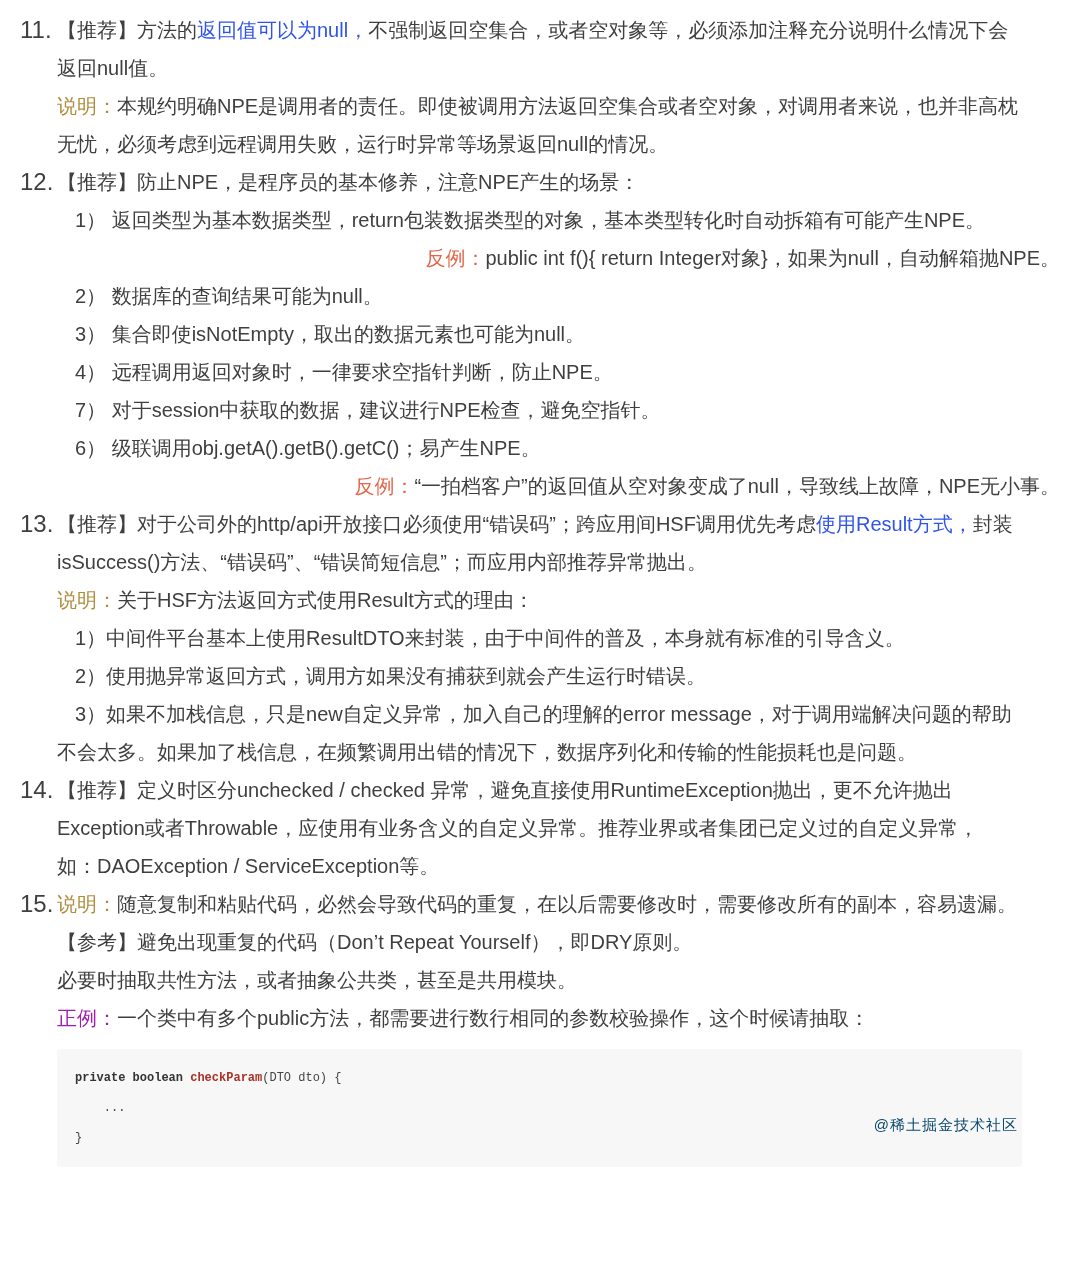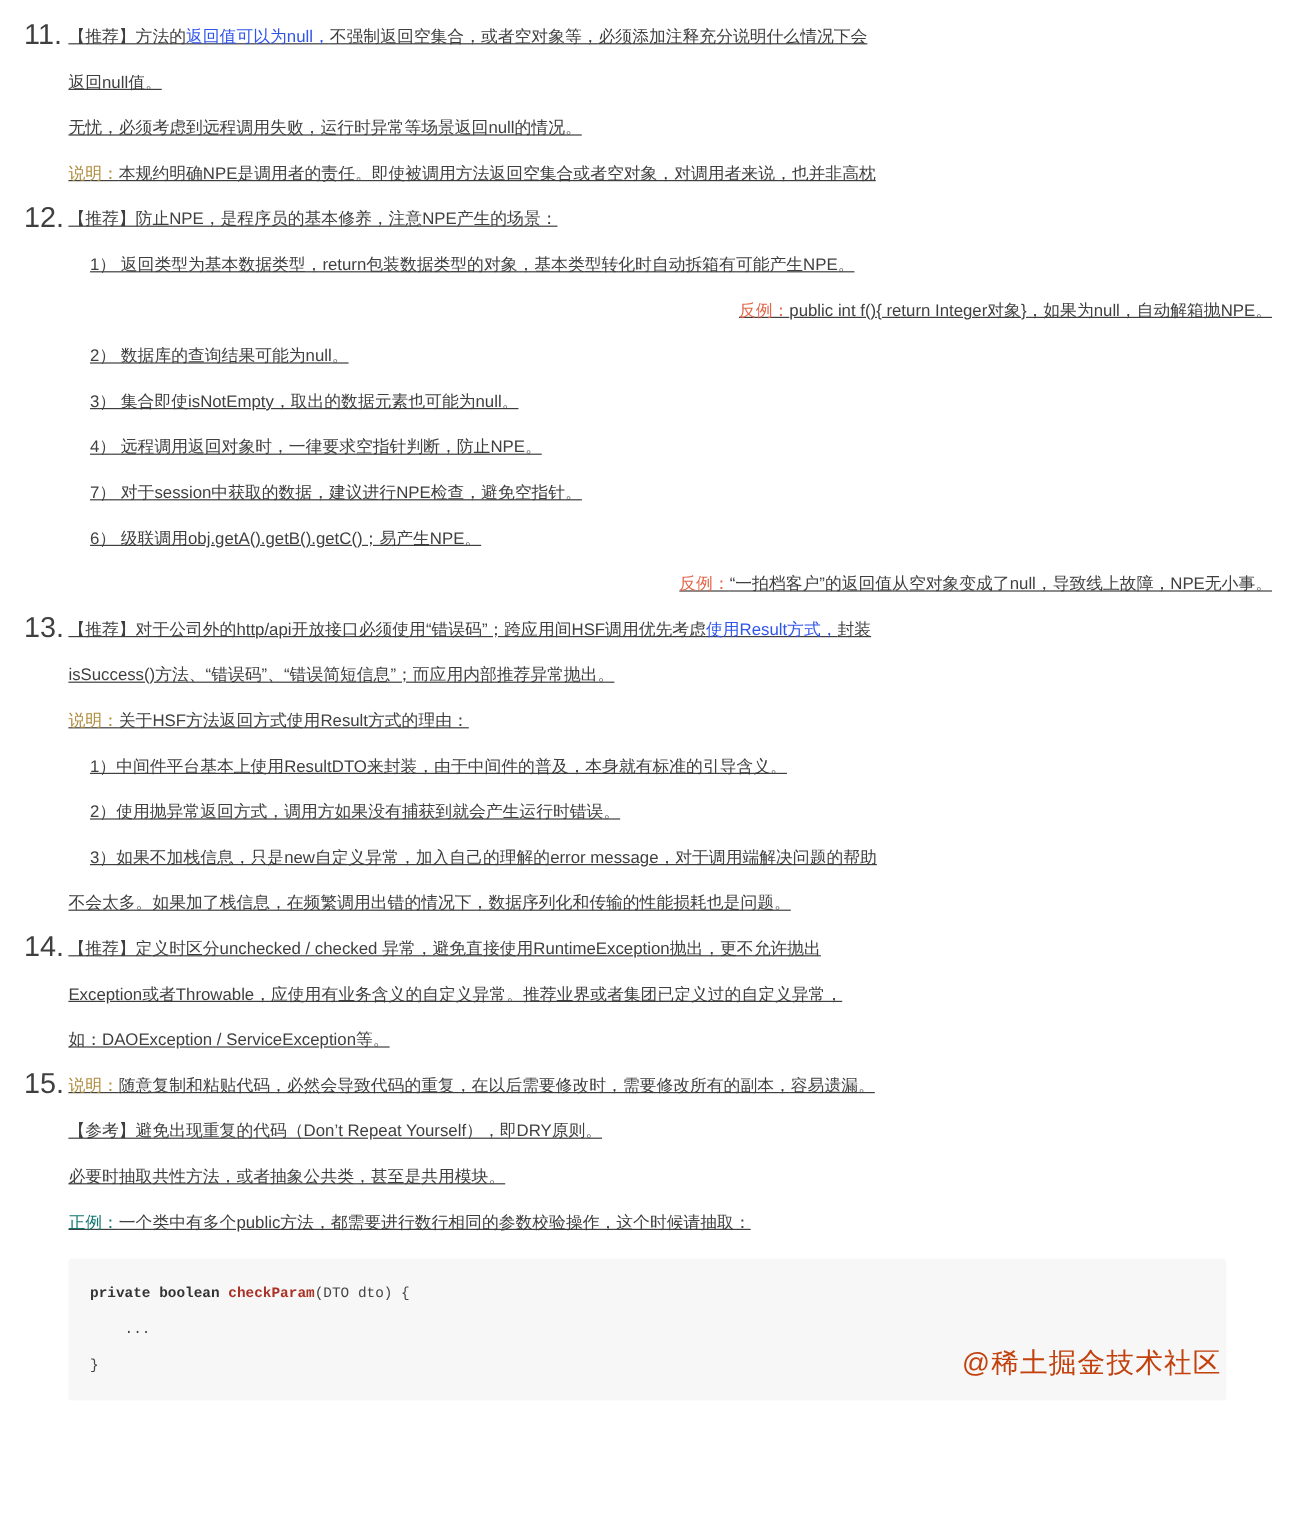--- a/index.html
+++ b/index.html
@@ -6,58 +6,58 @@
   body{
     width:1080px;height:1266px;overflow:hidden;background:#ffffff;
     font-family:"Liberation Sans","DejaVu Sans",sans-serif;
     color:#3f3f3f;
     -webkit-font-smoothing:antialiased;
   }
   .doc{padding:11px 20px 0 20px;}
   .item{position:relative;padding-left:37px;}
   .item:first-child{margin-top:0;}
   .num{position:absolute;left:0;top:0;font-size:24px;line-height:38px;color:#3f3f3f;}
-  .line{font-size:14px;line-height:38px;white-space:nowrap;text-decoration:underline;}
+  .line{font-size:20px;line-height:38px;white-space:nowrap;}
   .ind0{padding-left:0;}
   .ind1{padding-left:18px;}
   .ind2{padding-left:33px;text-align:right;}
   .seg{color:#3f3f3f;}
   a.link{color:#2f54eb;text-decoration:none;cursor:pointer;}
   .note{color:#b08d3e;}
   .neg{color:#e2664a;}
-  .pos{color:#0f766e;text-align:center;}
+  .pos{color:#a21caf;text-align:center;}
   .codewrap{
     position:relative;
     margin:12px 38px 0 37px;
     background:#f7f7f8;
     border-radius:3px;
     padding:14px 18px;
   }
   .cline{
     font-family:"Liberation Mono","DejaVu Sans Mono",monospace;
     font-size:12px;line-height:30px;white-space:pre;color:#444444;
   }
   .kw{font-weight:bold;color:#333333;}
   .fn{font-weight:bold;color:#a93226;}
   .watermark{
-    position:absolute;right:4px;bottom:16px;
-    color:#c2410c;font-size:23px;letter-spacing:1px;
+    position:absolute;right:4px;bottom:32px;
+    color:#0c4a6e;font-size:15px;letter-spacing:1px;
   }
 </style>
 </head>
 <body>
 
 <div class="doc">
   <div id="items-root">
       <div class="item">
         <span class="num">11.</span>
         <div class="line ind0"><span class="seg">【推荐】方法的</span><a class="link">返回值可以为null，</a><span class="seg">不强制返回空集合，或者空对象等，必须添加注释充分说明什么情况下会</span></div>
         <div class="line ind0"><span class="seg">返回null值。</span></div>
+        <div class="line ind0"><span class="note">说明：</span><span class="seg">本规约明确NPE是调用者的责任。即使被调用方法返回空集合或者空对象，对调用者来说，也并非高枕</span></div>
         <div class="line ind0"><span class="seg">无忧，必须考虑到远程调用失败，运行时异常等场景返回null的情况。</span></div>
-        <div class="line ind0"><span class="note">说明：</span><span class="seg">本规约明确NPE是调用者的责任。即使被调用方法返回空集合或者空对象，对调用者来说，也并非高枕</span></div>
       </div>
       <div class="item">
         <span class="num">12.</span>
         <div class="line ind0"><span class="seg">【推荐】防止NPE，是程序员的基本修养，注意NPE产生的场景：</span></div>
         <div class="line ind1"><span class="seg">1） 返回类型为基本数据类型，return包装数据类型的对象，基本类型转化时自动拆箱有可能产生NPE。</span></div>
         <div class="line ind2"><span class="neg">反例：</span><span class="seg">public int f(){ return Integer对象}，如果为null，自动解箱抛NPE。</span></div>
         <div class="line ind1"><span class="seg">2） 数据库的查询结果可能为null。</span></div>
         <div class="line ind1"><span class="seg">3） 集合即使isNotEmpty，取出的数据元素也可能为null。</span></div>
         <div class="line ind1"><span class="seg">4） 远程调用返回对象时，一律要求空指针判断，防止NPE。</span></div>
         <div class="line ind1"><span class="seg">7） 对于session中获取的数据，建议进行NPE检查，避免空指针。</span></div>

